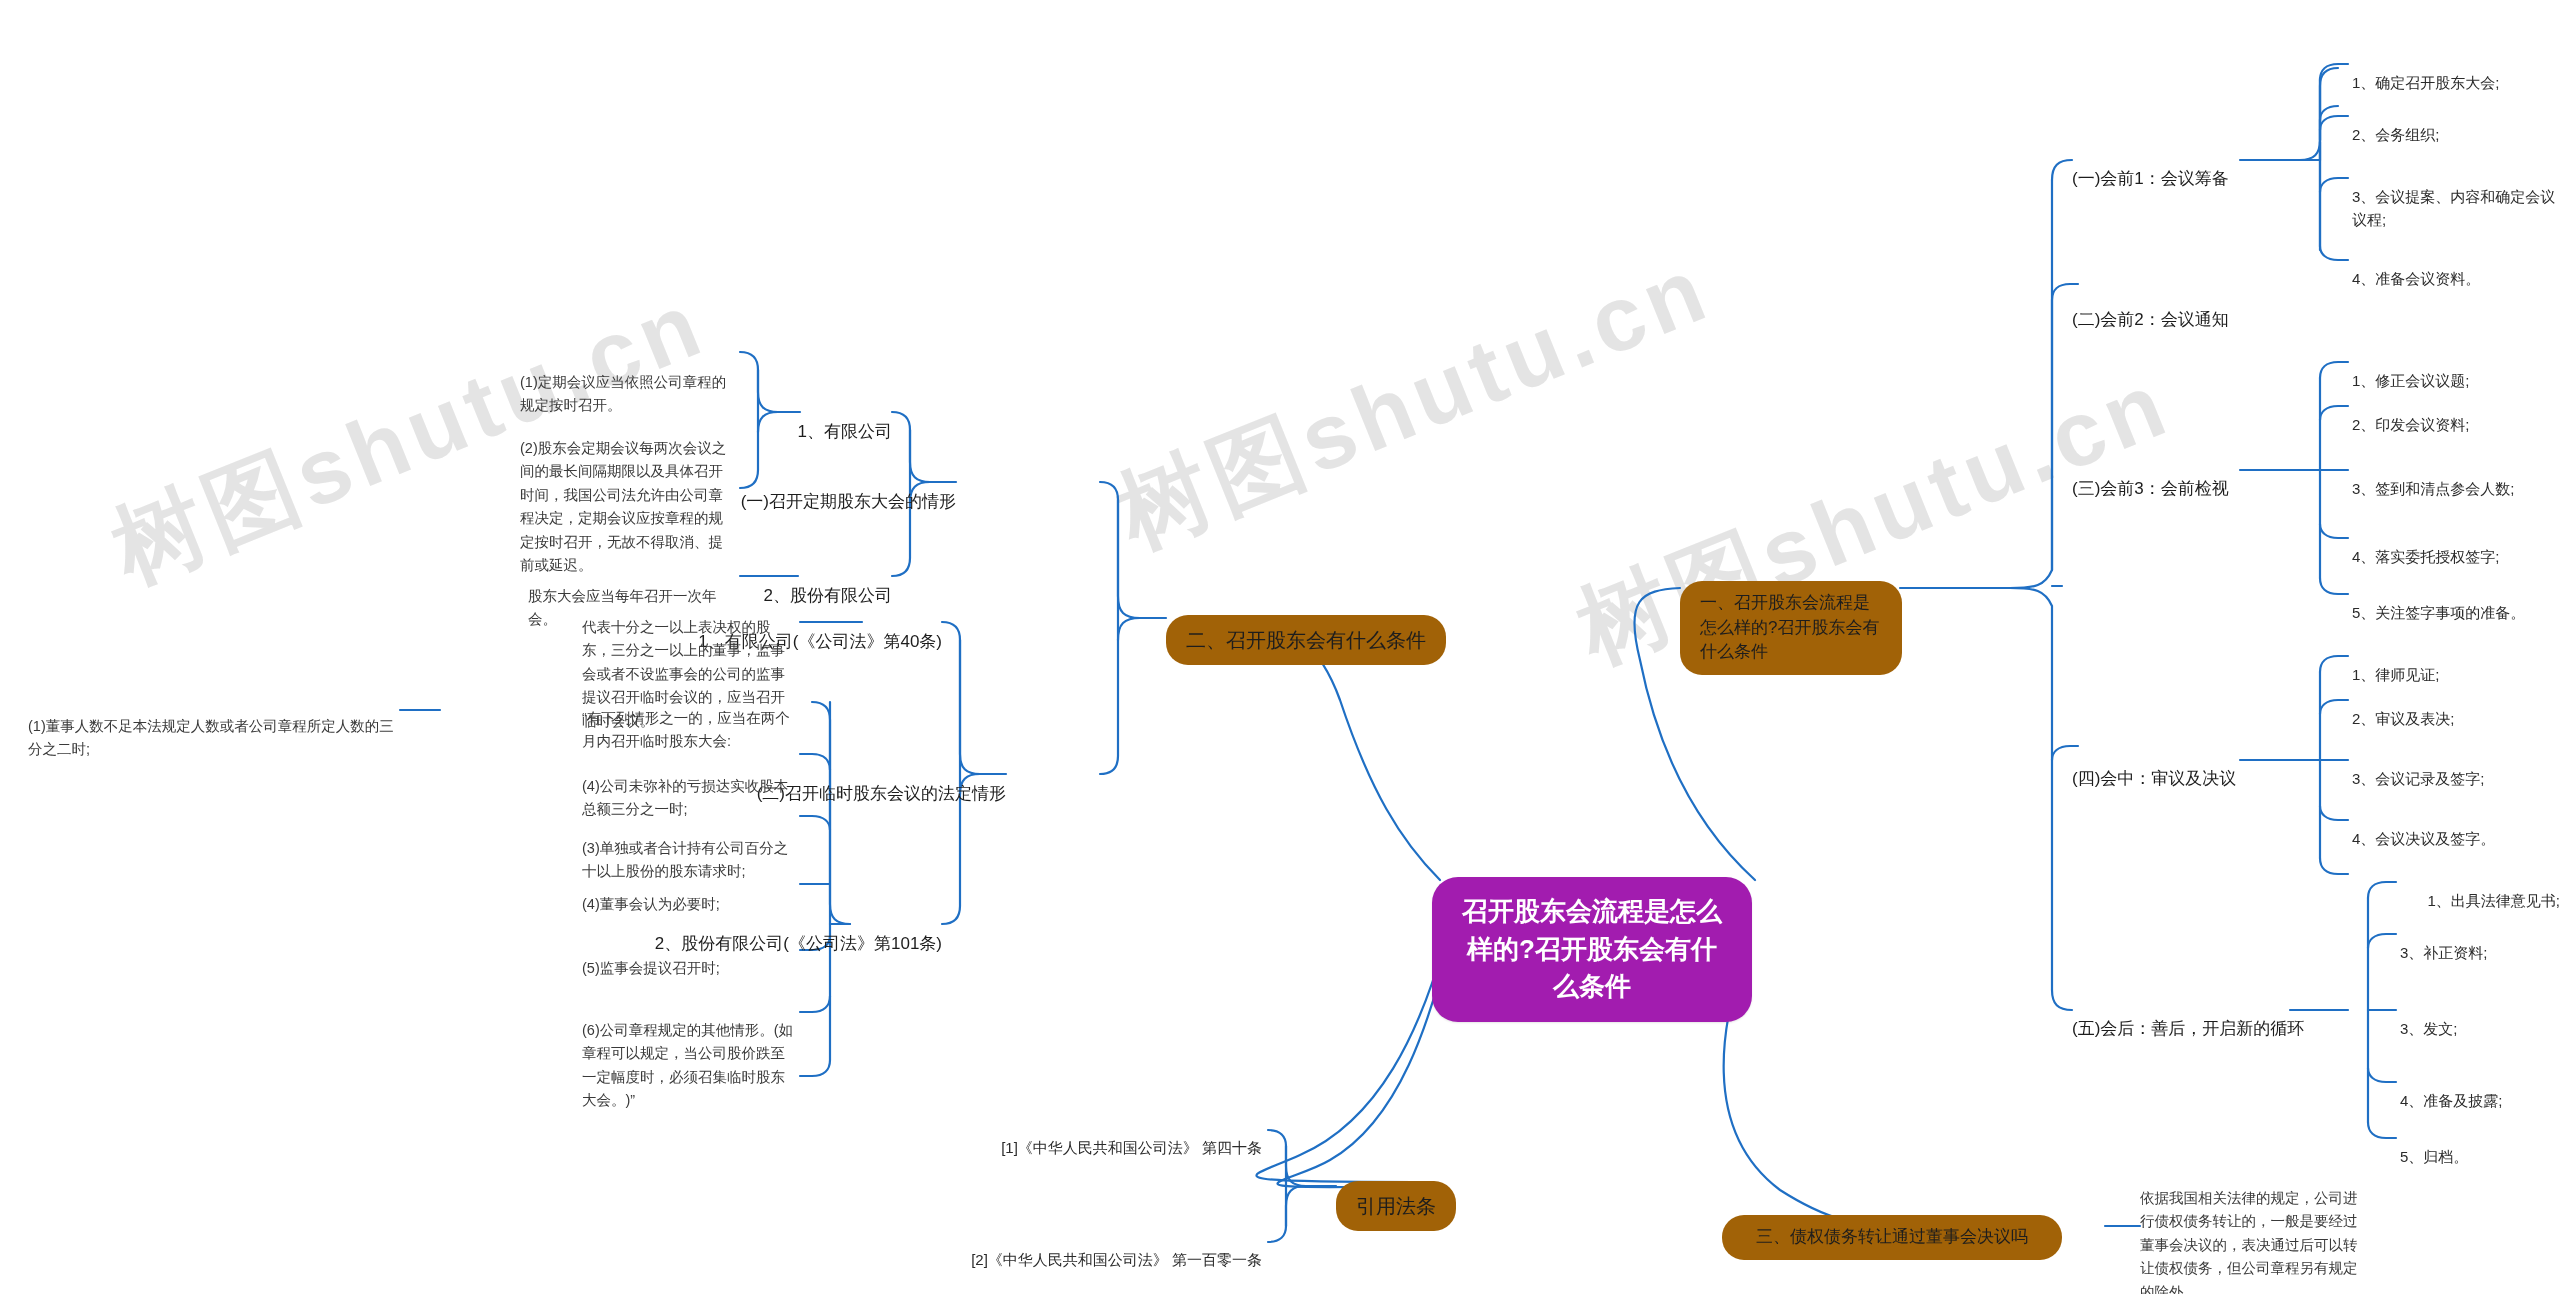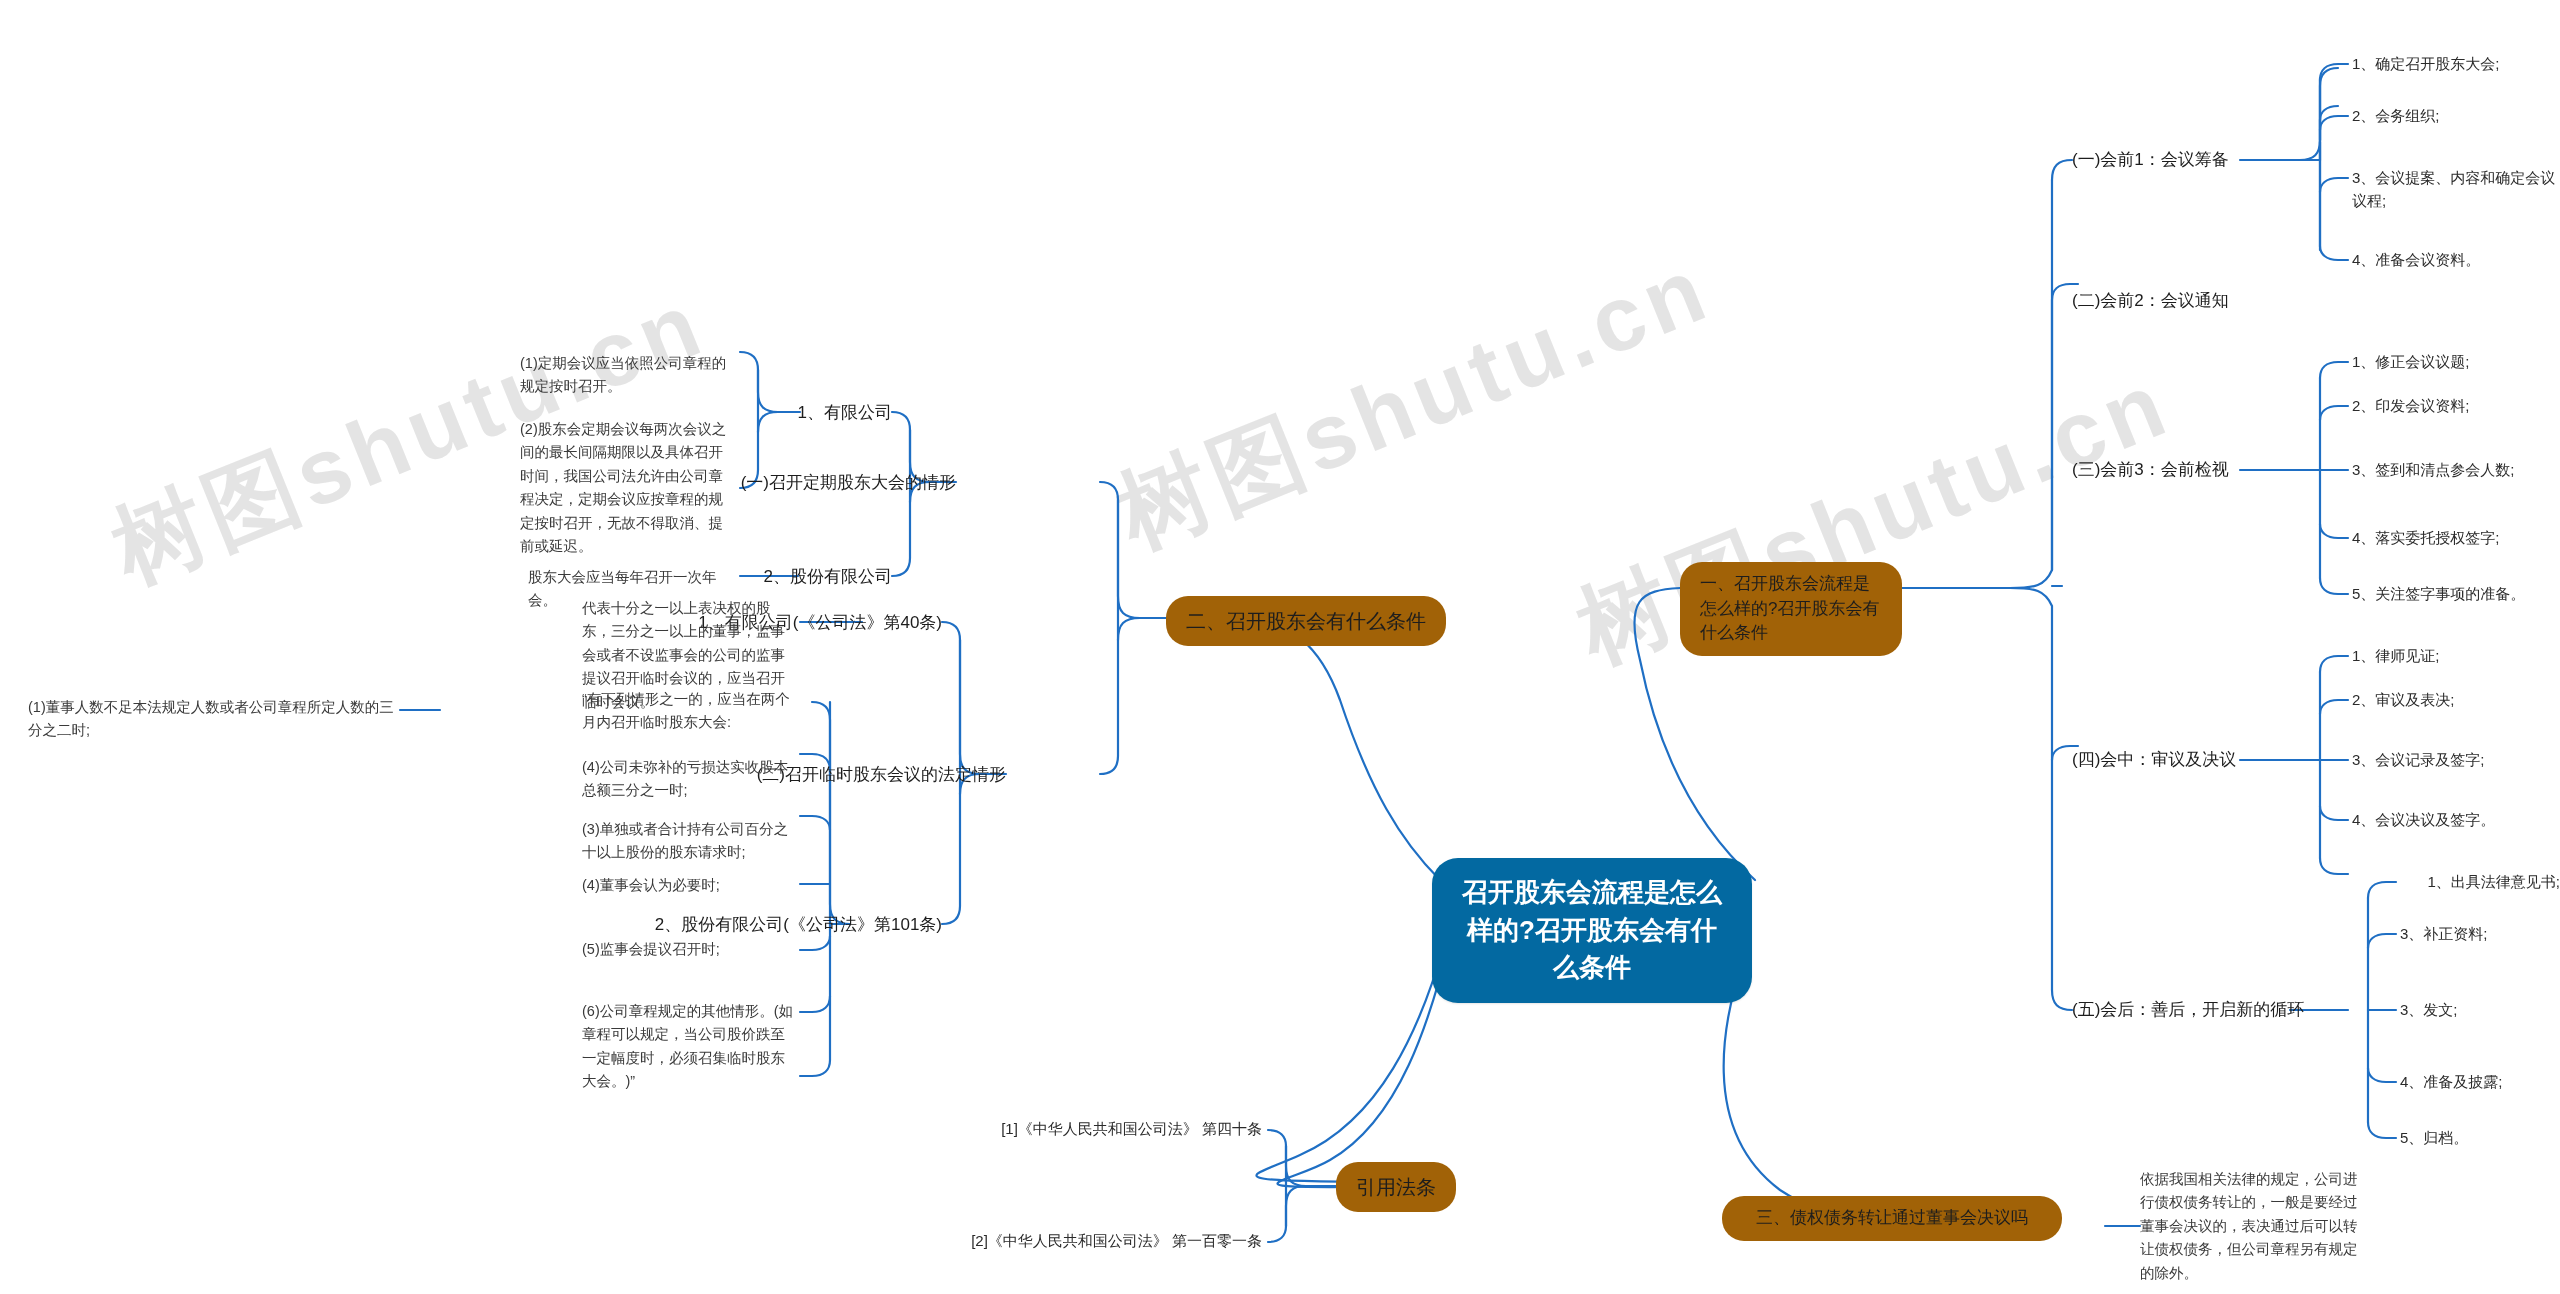--- a/index.html
+++ b/index.html
@@ -31,38 +31,39 @@
   .wm2{left:1100px;top:340px;}
   .wm3{left:1560px;top:455px;}
   
   #links{position:absolute;left:0;top:0;width:2560px;height:1294px;pointer-events:none;}
   
   .node{
     position:absolute;
     box-sizing:border-box;
     line-height:1.5;
     white-space:pre-wrap;
+    margin-top:19px;
   }
   .leaf{
     font-size:15px;
     color:#2b2b2b;
   }
   .leaf.r{text-align:right;}
   .leaf.l{text-align:left;}
   .pill{
     background:#a16207;
     border-radius:22px;
     padding:10px 20px;
     font-size:20px;
     color:#1d1d1d;
     text-align:center;
   }
   .pill.small{font-size:17px;line-height:1.45;text-align:left;}
   .root{
-    background:#0369a1;
+    background:#a21caf;
     color:#ffffff;
     border-radius:26px;
     font-size:26px;
     font-weight:600;
     text-align:center;
     padding:16px 26px;
     line-height:1.45;
     box-shadow:0 1px 2px rgba(0,0,0,.10);
   }
   .mid{

